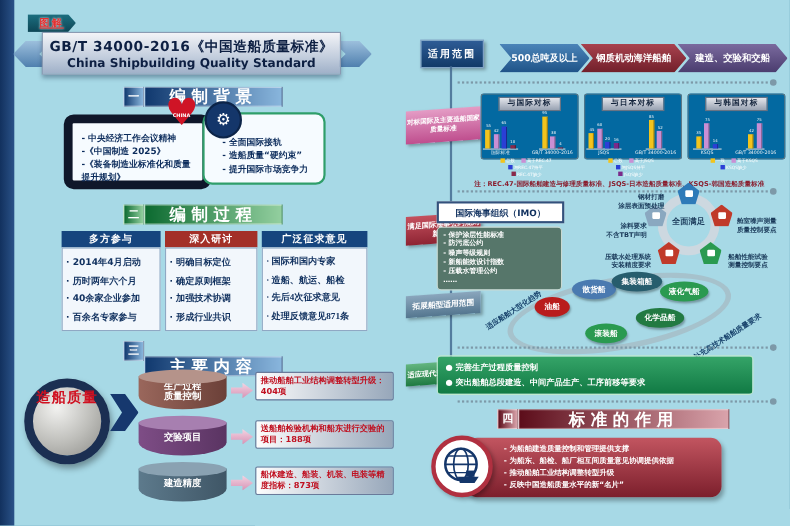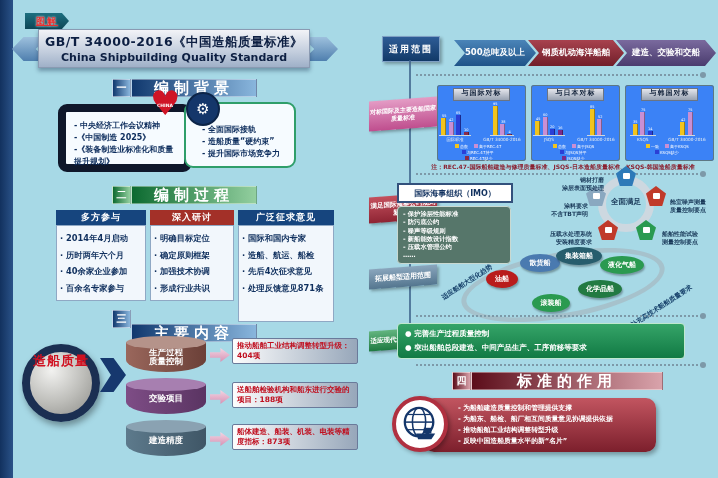--- a/index.html
+++ b/index.html
@@ -70,21 +70,21 @@
     text-align:center;}
   .dot-line{border-top:2px dotted #7d99a8;}
   .dot-end{width:6px;height:6px;border-radius:50%;background:#7d99a8;}
   .ribbon{color:#fff;font-weight:bold;display:flex;align-items:center;justify-content:center;text-align:center;
     transform:skewY(-4deg);box-shadow:2px 2px 3px rgba(0,0,0,.3);line-height:8.5px;}
   .ribbon.pink{background:linear-gradient(180deg,#e49cc5,#bf4e8e);}
   .ribbon.red{background:linear-gradient(180deg,#c4515e,#8e2433);}
   .ribbon.slate{background:linear-gradient(180deg,#8aa6bd,#54768f);}
   .ribbon.green{background:linear-gradient(180deg,#63b57f,#1f7a42);}
   
-  .chart-panel{width:89px;height:76px;background:#3b82f6;border-radius:3px;box-shadow:inset 0 0 0 1px #5d7884;
+  .chart-panel{width:89px;height:60px;background:#0369a1;border-radius:3px;box-shadow:inset 0 0 0 1px #5d7884;
     padding:3px 16px;box-sizing:border-box;}
   .chart-title{height:11px;background:linear-gradient(180deg,#e4e6ec,#98a2b2);border:1px solid #6a7484;
     color:#14243c;font-weight:bold;font-size:7px;line-height:9px;text-align:center;letter-spacing:1px;}
   .chart-plot{height:40px;display:flex;align-items:flex-end;justify-content:center;gap:9px;margin-top:1px;}
   .bar-group{display:flex;flex-direction:column;align-items:center;}
   .bars{display:flex;align-items:flex-end;gap:1px;border-bottom:1px solid #cfd8dd;padding:0 2px;}
   .barcol{display:flex;flex-direction:column;align-items:center;justify-content:flex-end;}
   .bar{width:5px;box-shadow:inset -1px 0 0 rgba(0,0,0,.35);}
   .bar-val{font-size:5px;transform:scale(.7);color:#fff;line-height:5px;height:5px;}
   .bar-group-label{font-size:5px;transform:scale(.85);color:#e9eff3;white-space:nowrap;height:6px;line-height:6px;}
@@ -154,21 +154,21 @@
   <div class="abs col-body pl" style="left:56px;top:225px;width:90px;height:76px;">· 2014年4月启动
 · 历时两年六个月
 · 40余家企业参加
 · 百余名专家参与</div>
   <div class="abs col-head" style="left:150px;top:210px;width:84px;background:#a33028;">深入研讨</div>
   <div class="abs col-body pl" style="left:150px;top:225px;width:84px;height:76px;">· 明确目标定位
 · 确定原则框架
 · 加强技术协调
 · 形成行业共识</div>
   <div class="abs col-head" style="left:238px;top:210px;width:96px;background:#16457e;">广泛征求意见</div>
-  <div class="abs col-body pl" style="left:238px;top:225px;width:96px;height:97px;">· 国际和国内专家
+  <div class="abs col-body pl" style="left:238px;top:225px;width:96px;height:76px;font-family:Liberation Serif, serif;">· 国际和国内专家
 · 造船、航运、船检
 · 先后4次征求意见
 · 处理反馈意见871条</div>
 
   <div class="abs sec-tile blue-grad" style="left:112px;top:310px;">三</div>
   <div class="abs sec-bar blue-grad" style="left:131px;top:310px;width:124px;margin-top:14px;">主要内容</div>
 
   <div class="abs hub">
       <span>造船质量</span>
     </div>

